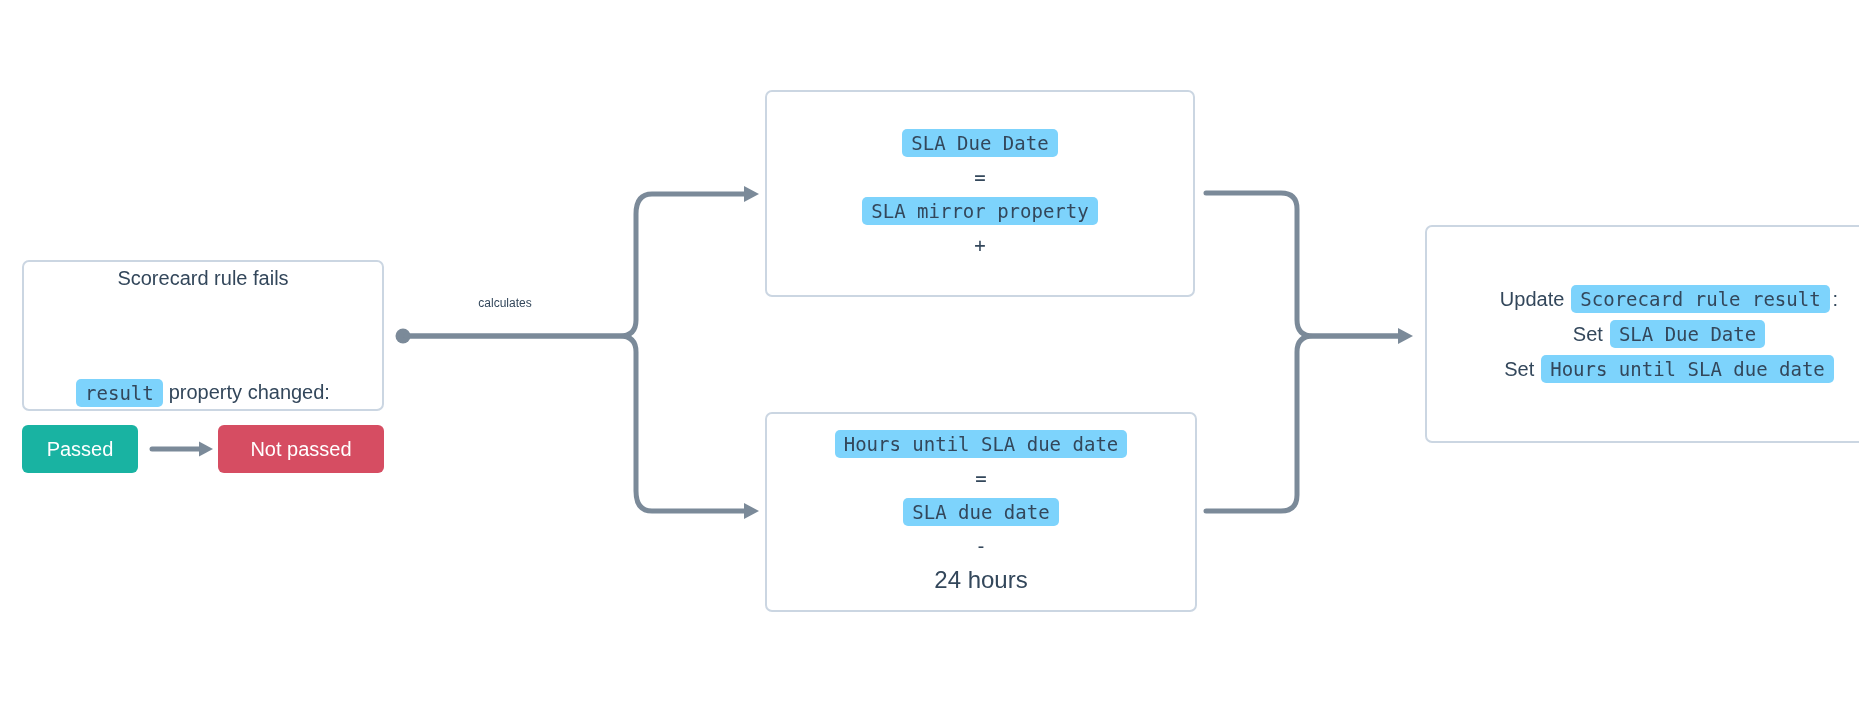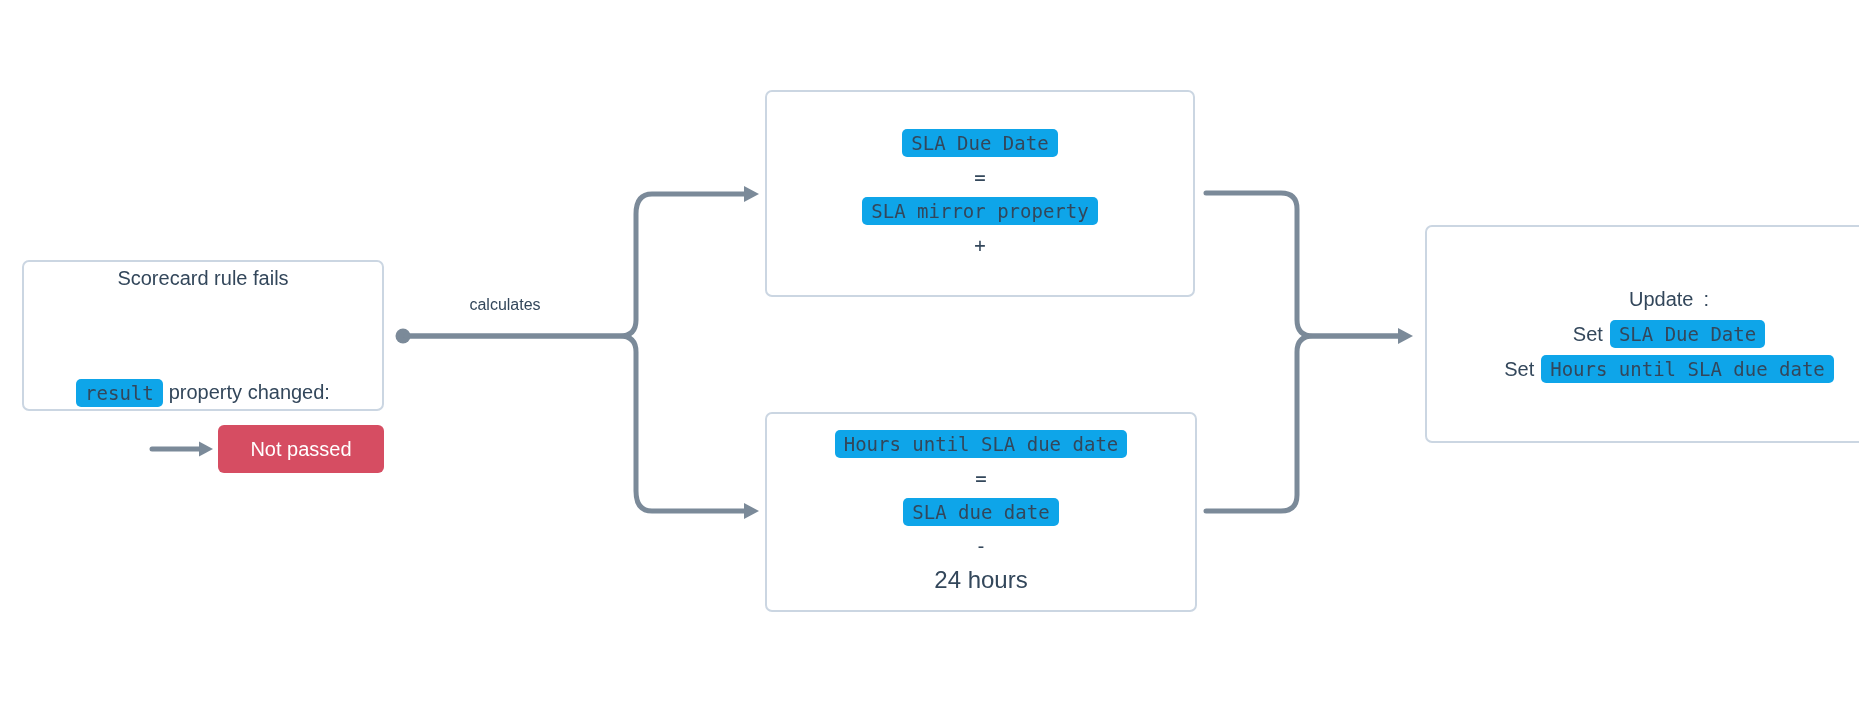--- a/index.html
+++ b/index.html
@@ -26,32 +26,32 @@
     justify-content: center;
     z-index: 2;
   }
 
   .trigger-card { left: 22px; top: 260px; width: 362px; height: 151px; font-size: 20px; justify-content: space-between; }
   .trigger-card .tline { height: 33px; display: flex; align-items: center; justify-content: center; white-space: nowrap; }
 
   .code {
     font-family: "DejaVu Sans Mono", monospace;
     font-size: 19px;
-    background: #0ea5e9;
+    background: #7dd3fc;
     color: #33475b;
     border-radius: 5px;
     padding: 3px 9px;
     white-space: nowrap;
   }
   .op { font-family: "DejaVu Sans Mono", monospace; font-size: 19px; }
   .plain { font-size: 24px; }
 
   .edge-label {
     position: absolute; left: 425px; top: 296px; width: 160px;
-    text-align: center; font-size: 16px; z-index: 2;
+    text-align: center; font-size: 12px; z-index: 2;
   }
 
   .status-badge {
     position: absolute; top: 425px; height: 48px;
     border-radius: 6px; color: #ffffff; font-size: 20px;
     display: flex; align-items: center; justify-content: center;
     z-index: 2; box-sizing: border-box;
   }
   .status-badge.passed { left: 22px; width: 116px; background: #19b3a2; }
   .status-badge.not-passed { left: 218px; width: 166px; background: #d64d62; }
@@ -92,20 +92,23 @@
   <div class="card trigger-card">
     <div class="tline">
       <span>Scorecard rule fails</span>
     </div>
     <div class="tline">
       <span class="code" style="margin-right:6px">result</span>
       <span>property changed:</span>
     </div>
   </div>
 
+  <div class="status-badge passed">
+    <span>Passed</span>
+  </div>
   <div class="status-badge not-passed">
     <span>Not passed</span>
   </div>
 
   <div class="edge-label">calculates</div>
 
   <div class="card formula-card formula-top">
     <div class="frow">
         <span class="code">SLA Due Date</span>
       </div>
@@ -134,20 +137,21 @@
         <span class="op">-</span>
       </div>
     <div class="frow">
         <span class="plain">24 hours</span>
       </div>
   </div>
 
   <div class="card action-card">
     <div class="arow">
       <span class="pfx">Update</span>
+      <span class="code">Scorecard rule result</span>
       <span class="sfx">:</span>
     </div>
     <div class="arow">
       <span class="pfx">Set</span>
       <span class="code">SLA Due Date</span>
     </div>
     <div class="arow">
       <span class="pfx">Set</span>
       <span class="code">Hours until SLA due date</span>
     </div>

